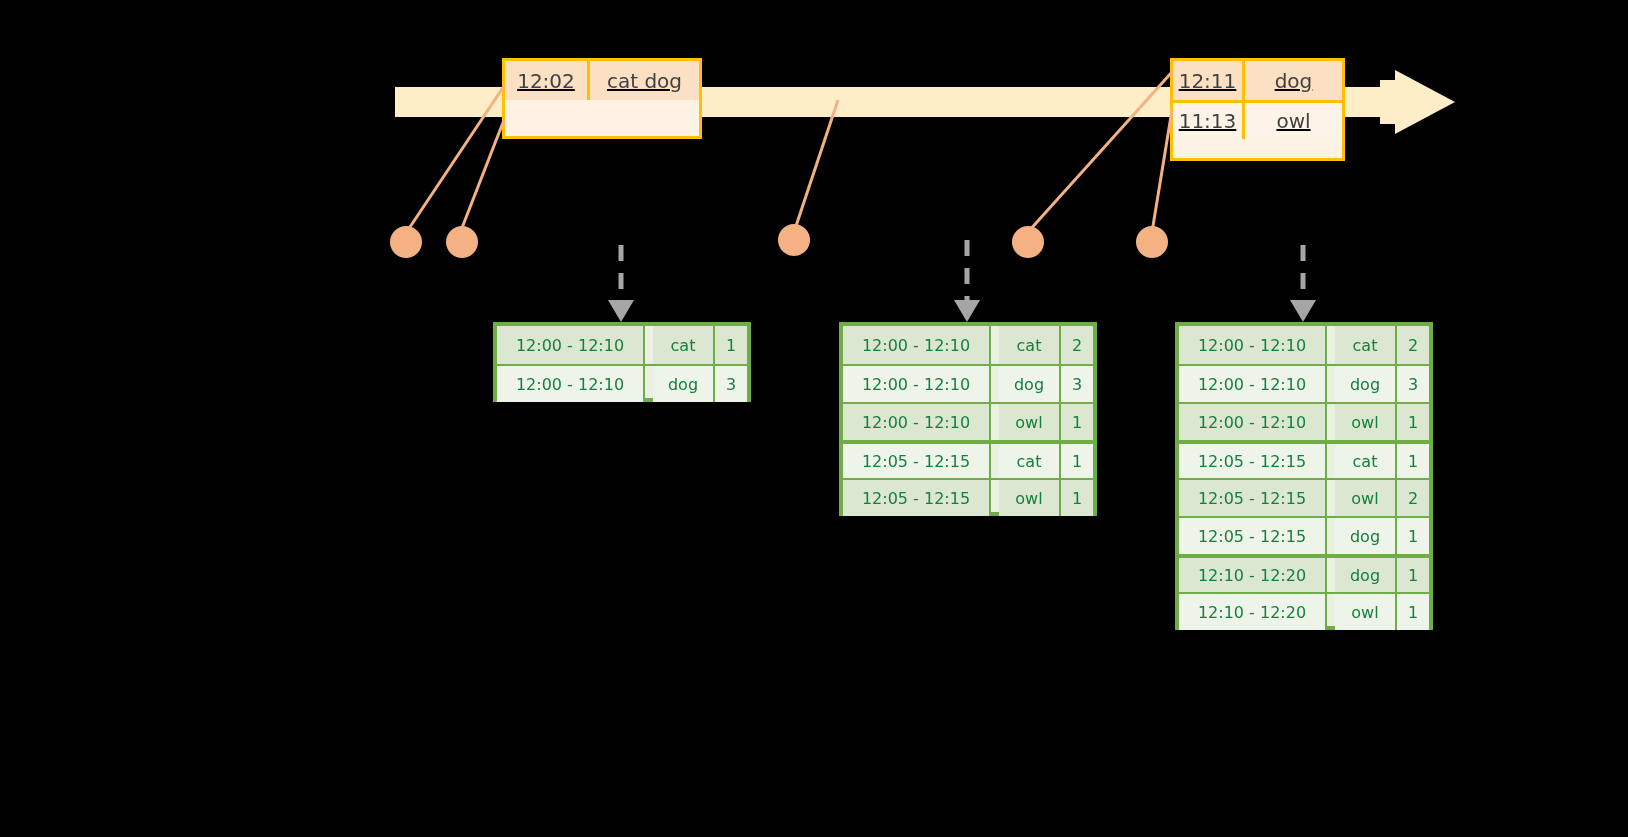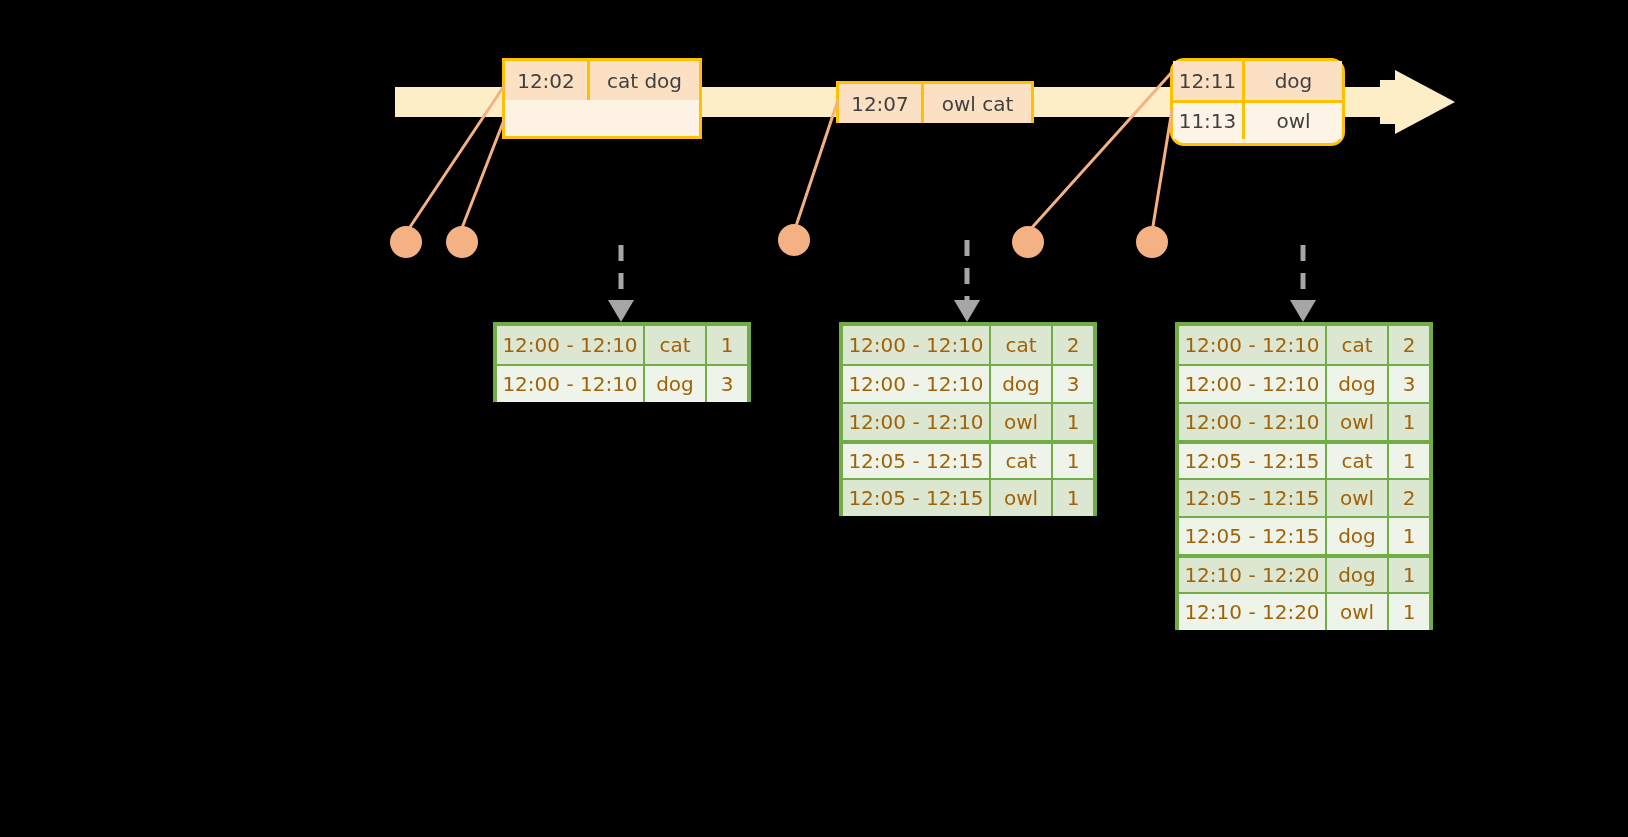--- a/index.html
+++ b/index.html
@@ -53,20 +53,21 @@
   .event-box {
     position: absolute;
     border: 3px solid #ffc000;
     box-sizing: border-box;
     background: #fdf2e3;
   }
   .event-row {
     display: flex;
     height: 39px;
     box-sizing: border-box;
+    text-decoration: underline;
   }
   .event-row + .event-row {
     border-top: 3px solid #ffc000;
   }
   .event-row.shade .ev-time,
   .event-row.shade .ev-text {
     background: #fbe0c4;
   }
   .ev-time {
     box-sizing: border-box;
@@ -114,52 +115,46 @@
     border-top: 2px solid #70ad47;
   }
   .rt-row.thick-top {
     border-top: 4px solid #70ad47 !important;
   }
   .rt-c {
     box-sizing: border-box;
     display: flex;
     align-items: center;
     justify-content: center;
-    font-size: 20px;
-    color: #a16207;
+    font-size: 16px;
+    color: #15803d;
     background: #eff4ea;
   }
   .rt-row.shade .rt-c { background: #dce7d1; }
   .rt-c.col-window { border-right: 2px solid #70ad47; }
-  .rt-c.col-word   { border-right: 2px solid #70ad47; }
+  .rt-c.col-word   { border-right: 2px solid #70ad47; margin-left: 8px; }
 </style>
 </head>
 <body>
 
 <div id="stage">
 
   <div class="timeline-bar"></div>
   <div class="timeline-arrow-stem"></div>
   <div class="timeline-arrowhead"></div>
 
   <div class="event-box" id="ev1" style="left:502px; top:58px; width:200px; height:81px;">
     <div class="event-row shade">
       <div class="ev-time" style="width:85px;">12:02</div>
       <div class="ev-text">cat dog</div>
     </div>
   </div>
 
-  <div class="event-box" id="ev2" style="left:836px; top:81px; width:198px; height:42px;">
-    <div class="event-row shade">
-      <div class="ev-time" style="width:85px;">12:07</div>
-      <div class="ev-text">owl cat</div>
-    </div>
-  </div>
-
-  <div class="event-box" id="ev3" style="left:1170px; top:58px; width:175px; height:88px;border-radius:14px;">
+
+  <div class="event-box" id="ev3" style="left:1170px; top:58px; width:175px; height:103px;">
     <div class="event-row shade">
       <div class="ev-time" style="width:72px;">12:11</div>
       <div class="ev-text">dog</div>
     </div>
     <div class="event-row">
       <div class="ev-time" style="width:72px;">11:13</div>
       <div class="ev-text">owl</div>
     </div>
   </div>
 

